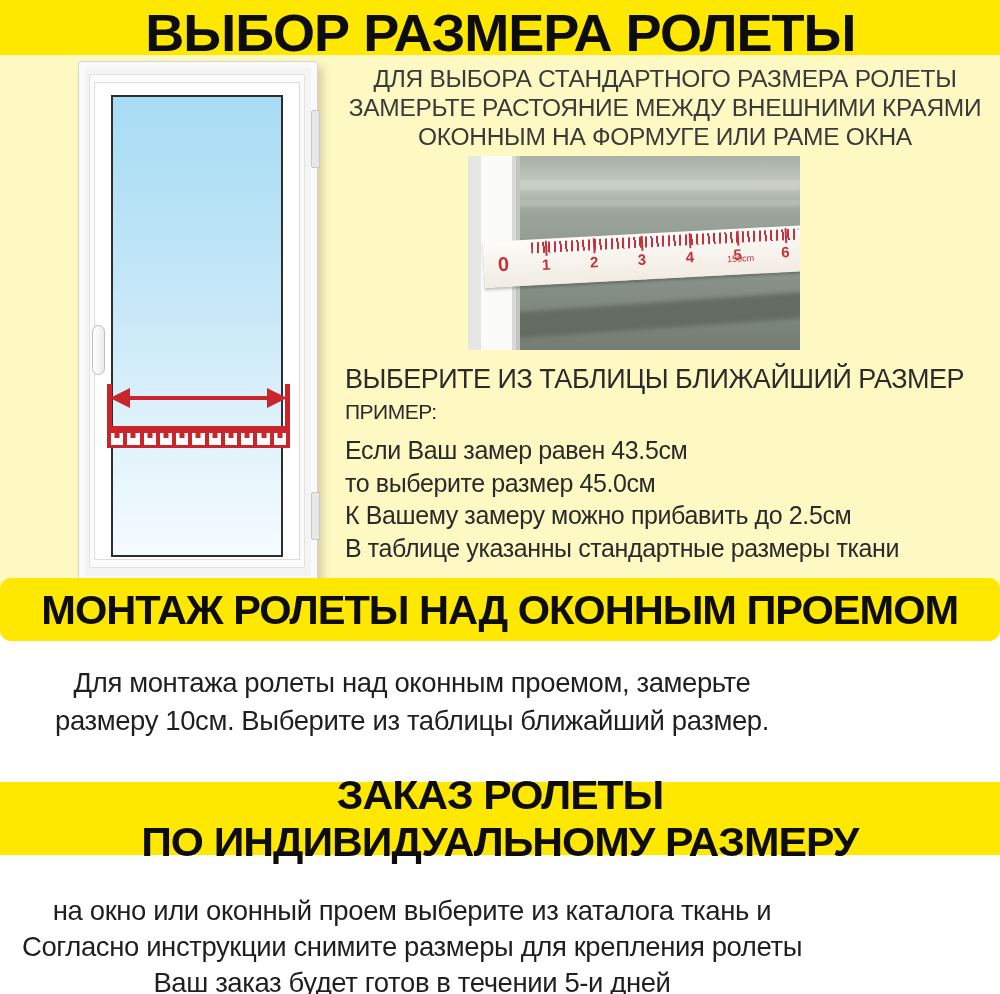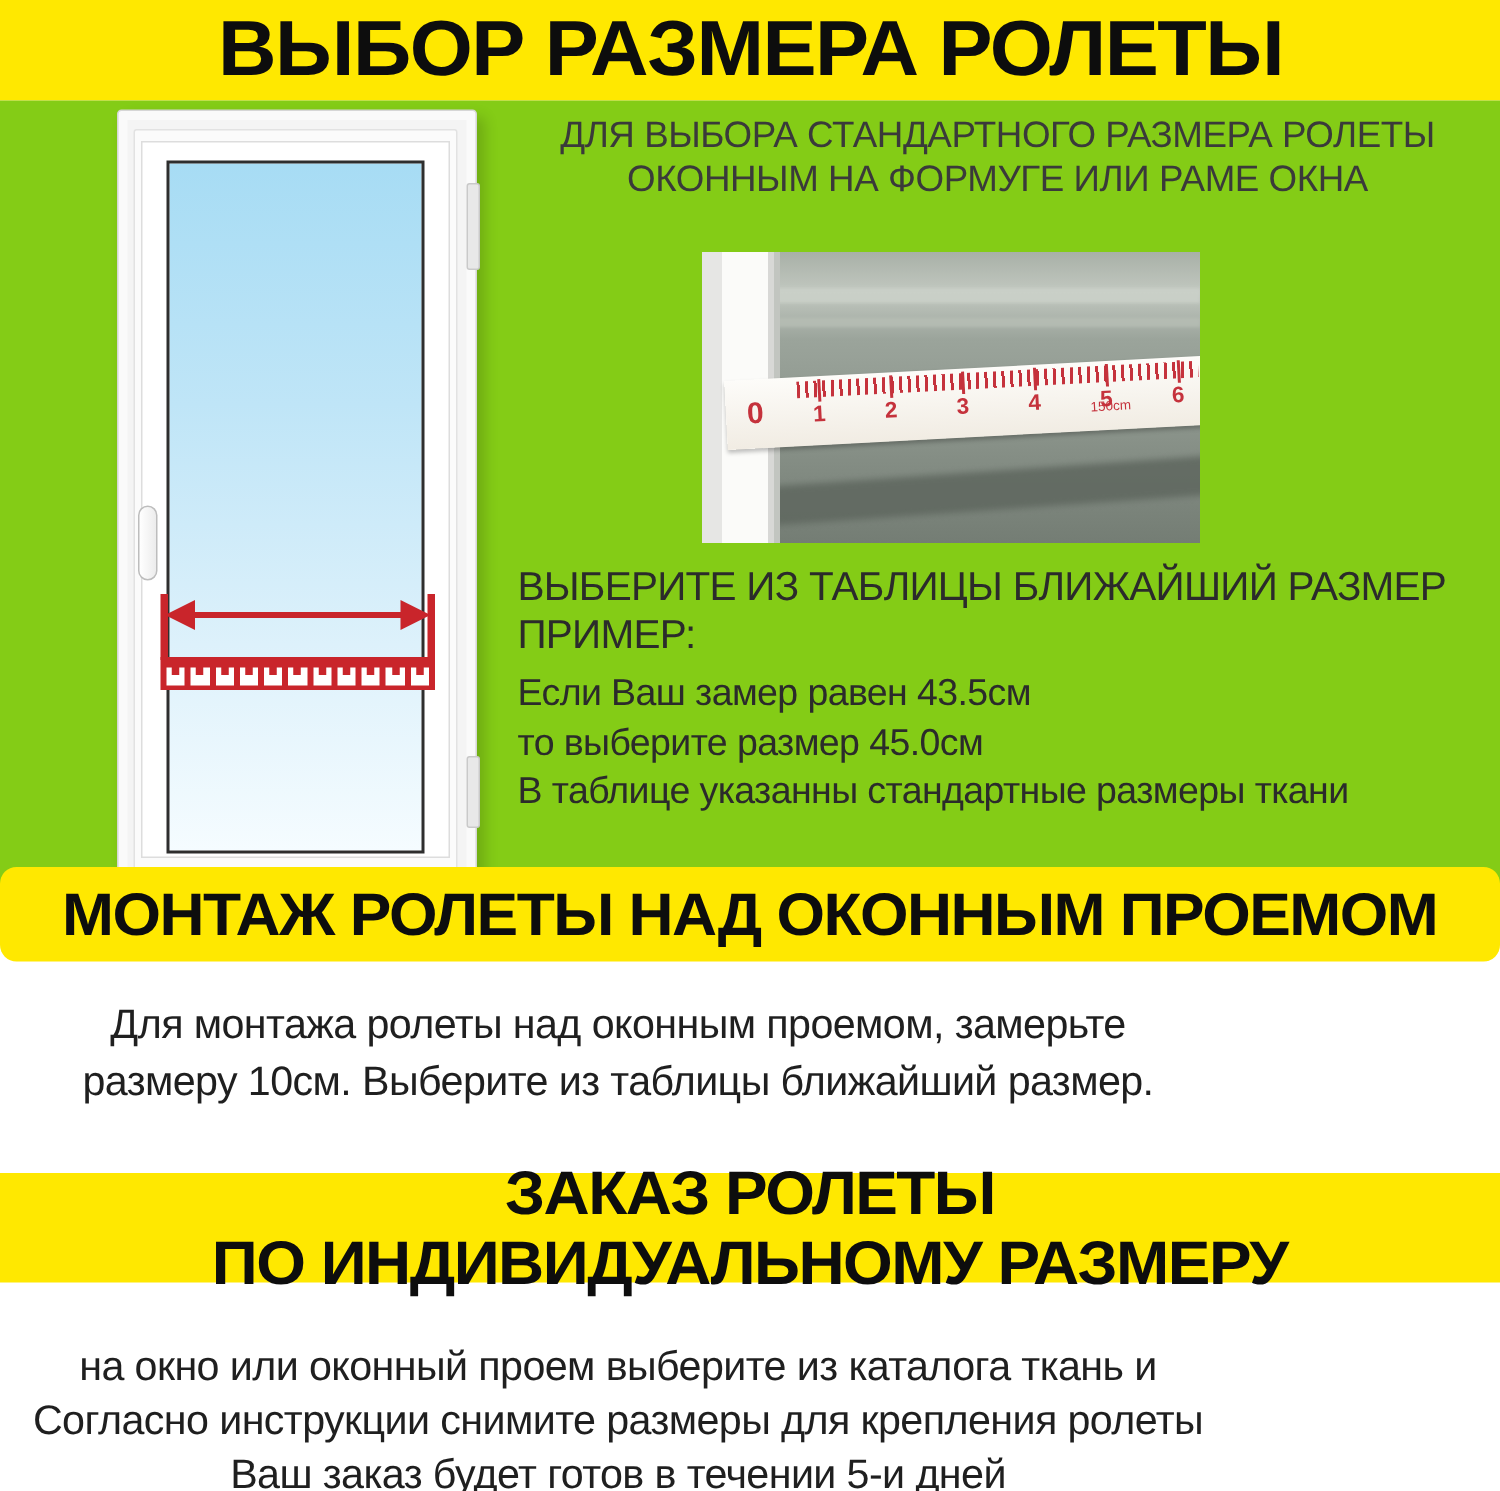--- a/index.html
+++ b/index.html
@@ -21,21 +21,21 @@
     line-height:1.05;white-space:nowrap;transform:scaleX(1.04);}
   #banner1{top:0;height:67px;}
   #banner1 h1{font-size:52px;}
   #banner2{top:578px;height:63px;border-radius:11px;}
   #banner2 h2{font-size:40px;}
   #banner3{top:782px;height:73px;}
   #banner3 h2{font-size:41px;line-height:47px;}
   #banner3 .b3{white-space:nowrap;text-align:center;}
 
   
-  #main{position:absolute;top:67px;left:0;width:1000px;height:538px;background:#84cc16;}
+  #main{position:absolute;top:55px;left:0;width:1000px;height:538px;background:#fef9c3;}
 
   .intro{position:absolute;left:330px;top:9px;width:670px;text-align:center;
     font-size:24.5px;line-height:29px;color:#3a3a3a;letter-spacing:-0.3px;white-space:nowrap;}
 
   
   .window{position:absolute;left:78px;top:6px;width:240px;height:522px;
     background:#f4f4f4;border:1px solid #d6d6d6;border-radius:3px;
     box-shadow:5px 5px 9px rgba(0,0,0,.16), inset 0 0 0 6px #fafafa;}
   .win-frame{position:absolute;left:10px;right:12px;top:12px;bottom:14px;
     background:#fbfbfb;border:1px solid #e2e2e2;border-radius:2px;}
@@ -82,21 +82,21 @@
     background:repeating-linear-gradient(90deg,var(--tape-red) 0 2px,transparent 2px 5.7px);}
   .tape-zero{position:absolute;left:14px;top:12px;font-size:20px;font-weight:bold;color:var(--tape-red);}
   .tape-nums{position:absolute;left:58px;right:14px;top:17px;display:flex;justify-content:space-between;}
   .num{position:relative;font-size:15px;color:var(--tape-red);font-weight:bold;}
   .num::before{content:"";position:absolute;left:50%;top:-15px;width:2px;height:15px;background:var(--tape-red);}
   .tape-unit{position:absolute;right:50px;top:25px;font-size:9px;color:var(--tape-red);}
 
   
   .choose{position:absolute;left:345px;top:308px;width:650px;color:var(--body-ink);}
   .choose .head{font-size:27px;line-height:32px;letter-spacing:-0.5px;white-space:nowrap;}
-  .choose .example{font-size:27px;line-height:33px;letter-spacing:-0.5px;margin-bottom:6px;}
+  .choose .example{font-size:21px;line-height:33px;letter-spacing:-0.5px;margin-bottom:6px;}
   .choose .ln{font-size:25px;line-height:32.5px;letter-spacing:-0.4px;white-space:nowrap;}
 
   
   .para{position:absolute;left:0;width:824px;text-align:center;color:#1f1f1f;}
   #mount-text{top:664px;font-size:27.5px;line-height:38px;letter-spacing:-0.4px;}
   #order-text{top:893px;font-size:27.5px;line-height:36px;letter-spacing:-0.4px;}
   .para div{white-space:nowrap;}
 </style>
 </head>
 <body>
@@ -133,20 +133,21 @@
           <div class="tooth"></div>
         <div class="tooth"></div>
           <div class="tooth"></div>
         <div class="tooth"></div>
       </div>
     </div>
   </div>
 
   <div class="intro">
     <div>ДЛЯ ВЫБОРА СТАНДАРТНОГО РАЗМЕРА РОЛЕТЫ</div>
+    <div>ЗАМЕРЬТЕ РАСТОЯНИЕ МЕЖДУ ВНЕШНИМИ КРАЯМИ</div>
     <div>ОКОННЫМ НА ФОРМУГЕ ИЛИ РАМЕ ОКНА</div>
   </div>
 
   <div class="photo">
     <div class="streak"></div>
     <div class="streak2"></div>
     <div class="darkband"></div>
     <div class="frame-strip"></div>
     <div class="tape">
       <div class="tape-ticks"></div>
@@ -161,20 +162,21 @@
       </div>
       <span class="tape-unit">150cm</span>
     </div>
   </div>
 
   <div class="choose">
     <div class="head">ВЫБЕРИТЕ ИЗ ТАБЛИЦЫ БЛИЖАЙШИЙ РАЗМЕР</div>
     <div class="example">ПРИМЕР:</div>
     <div class="ln">Если Ваш замер равен 43.5см</div>
     <div class="ln">то выберите размер 45.0см</div>
+    <div class="ln">К Вашему замеру можно прибавить до 2.5см</div>
     <div class="ln">В таблице указанны стандартные размеры ткани</div>
   </div>
 </section>
 
 <header id="banner2" class="banner">
   <h2>МОНТАЖ РОЛЕТЫ НАД ОКОННЫМ ПРОЕМОМ</h2>
 </header>
 
 <section id="mount-text" class="para">
   <div>Для монтажа ролеты над оконным проемом, замерьте</div>

